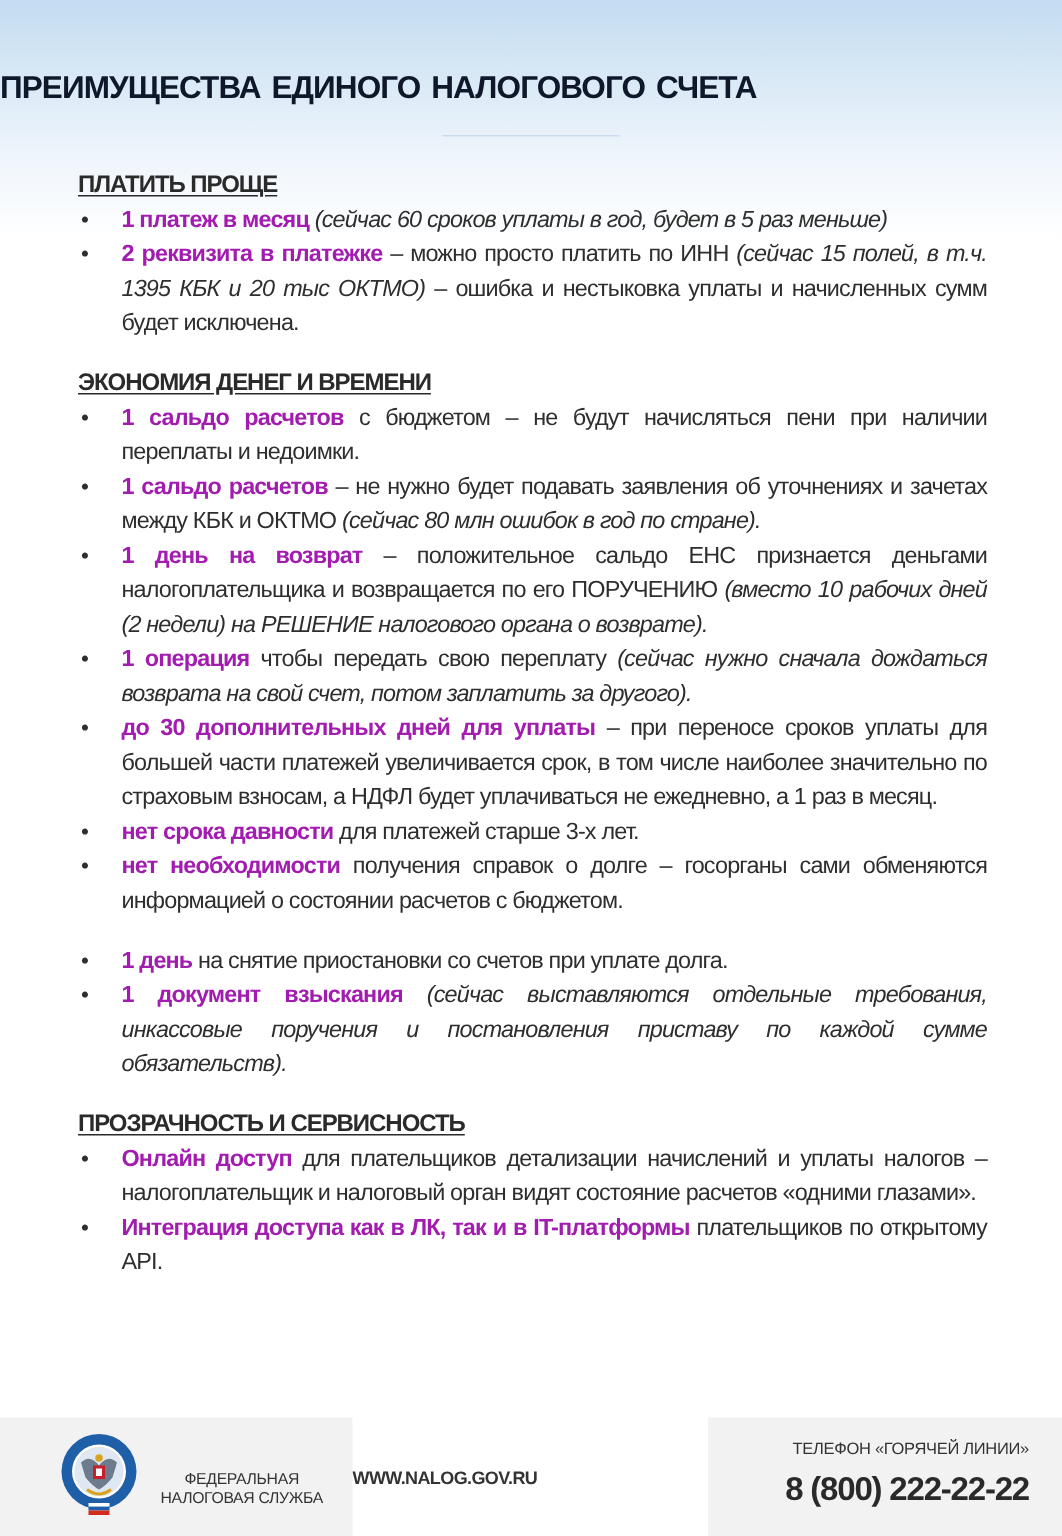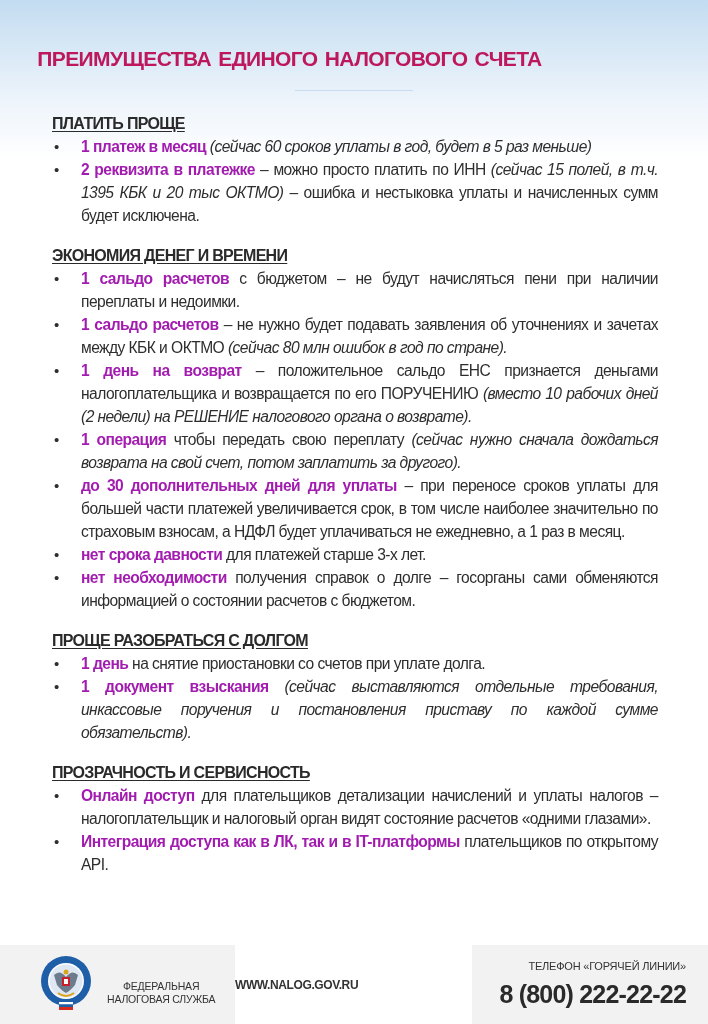--- a/index.html
+++ b/index.html
@@ -9,22 +9,22 @@
     font-family: "Liberation Sans", sans-serif;
     color: #2b2b2b;
     position: relative;
   }
   .top-bg {
     position: absolute; left: 0; top: 0; width: 708px; height: 200px;
     background: linear-gradient(to bottom, #c3dcf1 0px, #d6e7f5 45px, #edf4fb 100px, #ffffff 160px);
   }
   .page { position: relative; width: 708px; height: 1024px; }
   .title {
-    position: absolute; left: 0; top: 47px; width: 579px; text-align: center;
-    font-size: 21px; font-weight: bold; color: #be185d; letter-spacing: -0.6px;
+    position: absolute; left: 0; top: 47px; width: 579px; text-align: left;
+    font-size: 21px; font-weight: bold; color: #0f172a; letter-spacing: -0.6px;
     word-spacing: 2px;
   }
   .title-rule {
     position: absolute; left: 295px; top: 90px; width: 118px; height: 1px;
     background: #c9dbee;
   }
   .content {
     position: absolute; left: 52px; top: 112px; width: 606px;
   }
   .section { margin-bottom: 17px; }
@@ -61,21 +61,21 @@
     color: #333; font-weight: normal; letter-spacing: -0.2px; text-align: center;
   }
   .site-url {
     position: absolute; left: 235px; top: 33px; width: 237px; text-align: left;
     font-size: 12px; font-weight: bold; color: #333; letter-spacing: -0.4px;
   }
   .hotline-label {
     position: absolute; right: 22px; top: 15px; font-size: 11px; color: #333; letter-spacing: -0.2px; margin-left: 20px;
   }
   .hotline-number {
-    position: absolute; right: 22px; top: 35px; font-size: 25px; font-weight: bold; color: #2a2a2a;
+    position: absolute; right: 22px; top: 35px; font-size: 22px; font-weight: bold; color: #2a2a2a;
     letter-spacing: -0.8px;
   }
 </style>
 </head>
 <body>
 
 <div class="page">
   <div class="top-bg"></div>
 
   <h1 class="title">ПРЕИМУЩЕСТВА  ЕДИНОГО НАЛОГОВОГО СЧЕТА</h1>
@@ -98,21 +98,20 @@
         <li><span class="bullet">•</span><b>1 сальдо расчетов</b><span> – не нужно будет подавать заявления об уточнениях и зачетах между КБК и ОКТМО </span><i>(сейчас 80 млн ошибок в год по стране).</i><span></span></li>
         <li><span class="bullet">•</span><b>1 день на возврат</b><span> – положительное сальдо ЕНС признается деньгами налогоплательщика и возвращается по его ПОРУЧЕНИЮ </span><i>(вместо 10 рабочих дней (2 недели) на РЕШЕНИЕ налогового органа о возврате).</i><span></span></li>
         <li><span class="bullet">•</span><b>1 операция</b><span> чтобы передать свою переплату </span><i>(сейчас нужно сначала дождаться возврата на свой счет, потом заплатить за другого).</i><span></span></li>
         <li><span class="bullet">•</span><b>до 30 дополнительных дней для уплаты</b><span> – при переносе сроков уплаты для большей части платежей увеличивается срок, в том числе наиболее значительно по страховым взносам, а НДФЛ будет уплачиваться не ежедневно, а 1 раз в месяц.</span><i></i><span></span></li>
         <li><span class="bullet">•</span><b>нет срока давности</b><span> для платежей старше 3-х лет.</span><i></i><span></span></li>
         <li><span class="bullet">•</span><b>нет необходимости</b><span> получения справок о долге – госорганы сами обменяются информацией о состоянии расчетов с бюджетом.</span><i></i><span></span></li>
       </ul>
     </div>
 
     <div class="section">
-      <div class="section-heading">ПРОЩЕ РАЗОБРАТЬСЯ С ДОЛГОМ</div>
       <ul class="items">
         <li><span class="bullet">•</span><b>1 день</b><span> на снятие приостановки со счетов при уплате долга.</span><i></i><span></span></li>
         <li><span class="bullet">•</span><b>1 документ взыскания</b><span> </span><i>(сейчас выставляются отдельные требования, инкассовые поручения и постановления приставу по каждой сумме обязательств).</i><span></span></li>
       </ul>
     </div>
 
     <div class="section">
       <div class="section-heading">ПРОЗРАЧНОСТЬ И СЕРВИСНОСТЬ</div>
       <ul class="items">
         <li><span class="bullet">•</span><b>Онлайн доступ</b><span> для плательщиков детализации начислений и уплаты налогов – налогоплательщик и налоговый орган видят состояние расчетов «одними глазами».</span><i></i><span></span></li>

